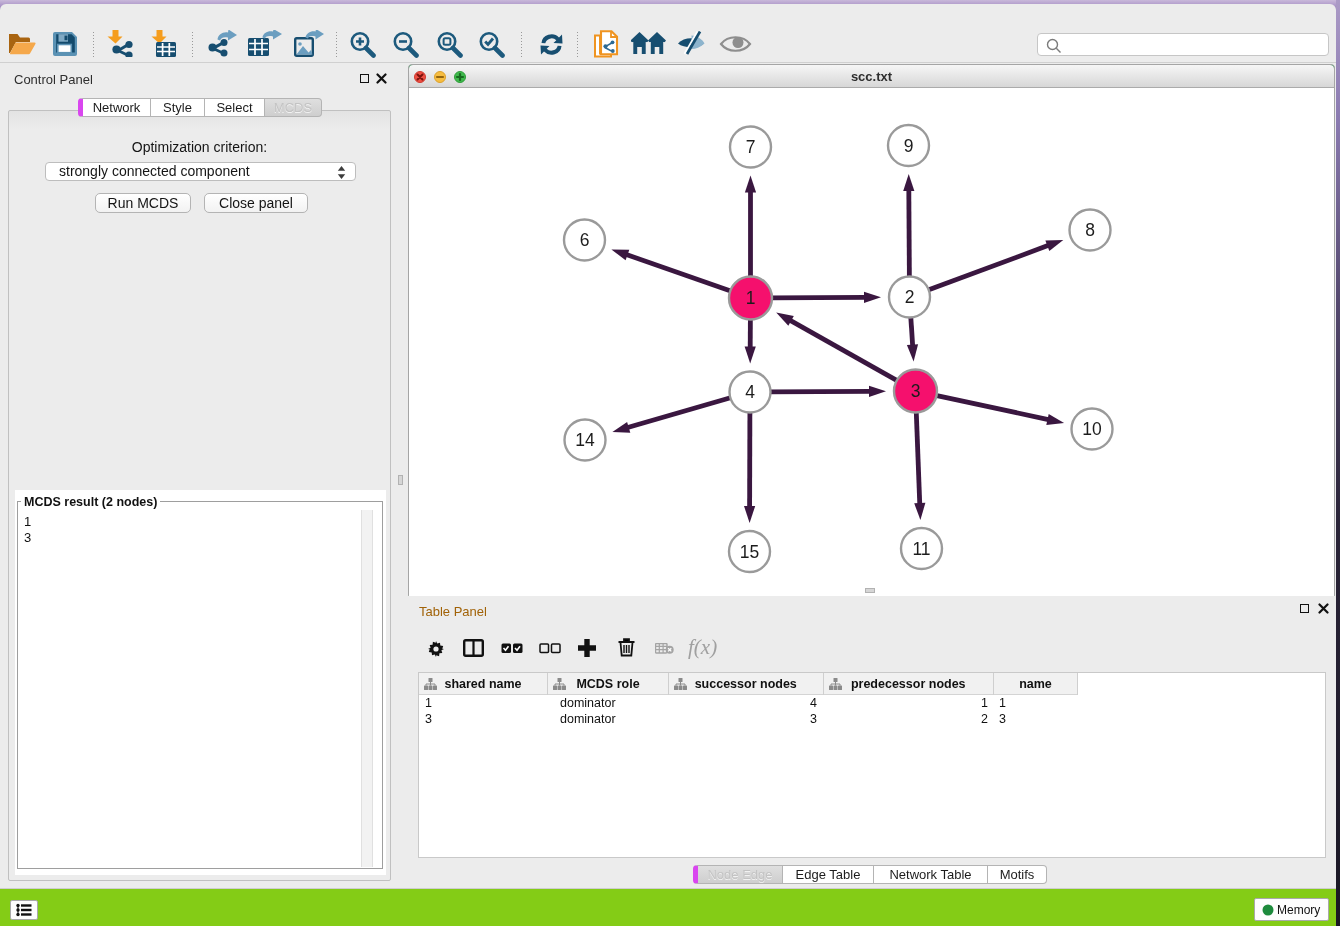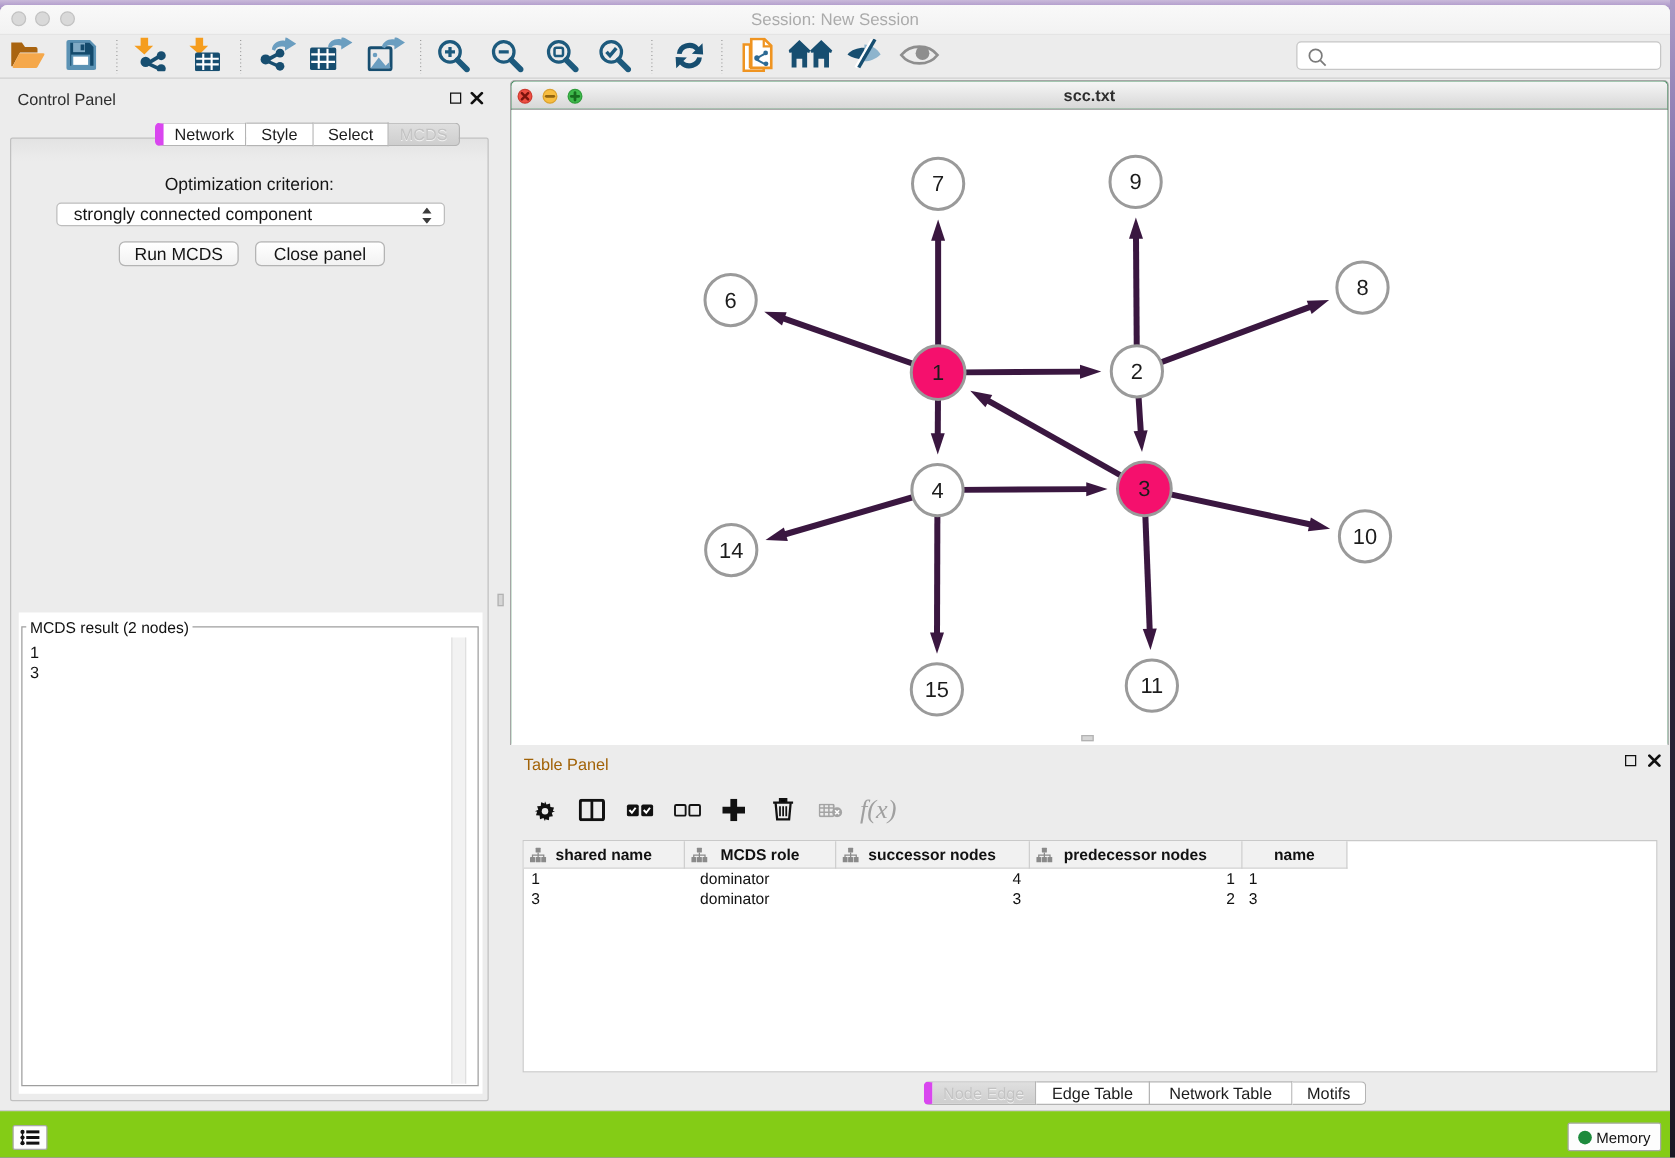--- a/index.html
+++ b/index.html
@@ -27,41 +27,41 @@
   background-size:1px 3px; }
 .ticon { position:absolute; }
 #searchbox { position:absolute; left:1037px; top:5px; width:292px; height:23px;
   background:#fff; border:1px solid #c6c6c6; border-radius:4px; }
 
 #ctrlpanel { position:absolute; left:0; top:60px; width:392px; height:832px; }
 #ctrlhead { position:absolute; left:14px; top:8px; font-size:13px; color:#2e2e2e; }
 .tabbar { position:absolute; display:flex; height:19px; font-size:13px; color:#1c1c1c; z-index:3; }
 .tab { border:1px solid #b4b4b4; border-left:none; background:#fff; text-align:center;
   line-height:17px; }
-.tab.first { border-left:7px solid #d946ef; border-radius:4px 0 0 4px;margin-left:46px; }
+.tab.first { border-left:5px solid #d946ef; border-radius:4px 0 0 4px; }
 .tab.last { border-radius:0 4px 4px 0; }
 .tab.sel { background:linear-gradient(#dfdfdf,#cecece); color:#c3c3c3;
   text-shadow:0 1px 0 #f2f2f2; }
 #ctrlbox { position:absolute; left:8px; top:46px; width:383px; height:771px;
   border:1px solid #c0c0c0; border-radius:2px;
   background:linear-gradient(#e3e3e3 0px, #ececec 18px); }
 #optlabel { position:absolute; left:0; top:28px; width:100%; text-align:center;
   font-size:14px; color:#141414; }
 #dropdown { position:absolute; left:36px; top:51px; width:311px; height:19px;
   background:#fff; border:1px solid #bdbdbd; border-radius:4px;
   font-size:14px; color:#141414; line-height:17px; padding-left:13px; }
 .btn { position:absolute; top:82px; height:20px; background:linear-gradient(#ffffff,#f2f2f2);
   border:1px solid #b4b4b4; border-radius:5px; font-size:14px; color:#141414;
   text-align:center; line-height:18px; }
 #mcdswrap { position:absolute; left:6px; top:379px; width:371px; height:385px;
   background:#fff; }
 #mcdsbox { position:absolute; left:2px; top:11px; width:366px; height:368px;
   border:1px solid #9e9e9e; }
 #mcdstitle { position:absolute; left:3px; top:-7px; background:#fff; padding:0 3px;
-  font-size:12.5px; color:#111; }
+  font-size:12.5px; color:#111;font-weight:bold; }
 #mcdswhite { position:absolute; left:1px; top:8px; width:362px; height:357px; background:#fff;
   font-size:13px; color:#111; line-height:16px; padding:4px 0 0 5px; }
 #mcdsscroll { position:absolute; right:9px; top:8px; width:12px; height:357px;
   background:#f2f2f2; border-left:1px solid #e0e0e0; border-right:1px solid #e0e0e0; }
 
 #netframe { position:absolute; left:408px; top:60px; width:927px; height:532px;
   border:1px solid #a5a5a5; border-radius:4px 4px 0 0; background:#15803d; }
 #nettitle { position:absolute; left:0; top:0; width:100%; height:23px;
   background:linear-gradient(#f6f6f6,#d7d7d7); border-bottom:1px solid #ababab;
   border-radius:4px 4px 0 0; }
@@ -88,26 +88,20 @@
 #listbtn { position:absolute; left:10px; top:11px; width:28px; height:20px;
   background:#fdfdfd; border:1px solid #a9a9a9; border-radius:2px; }
 #membtn { position:absolute; left:1254px; top:9px; width:75px; height:23px;
   background:#fdfdfd; border:1px solid #a9a9a9; border-radius:2px;
   font-size:12px; color:#111; }
 </style>
 </head>
 <body>
 <div id="deskstrip"></div>
 <div id="win">
-<div id="titlebar">
-  <div class="tl" style="left:9px"></div>
-  <div class="tl" style="left:28px"></div>
-  <div class="tl" style="left:48px"></div>
-  <div id="title">Session: New Session</div>
-</div>
 <div id="toolbar">
 
   <svg class="ticon" style="left:8px;top:5px" width="28" height="22" viewBox="0 0 28 22">
     <path fill="#a96410" d="M1,1 h8.5 l2.5,3.5 h8.5 a1.5,1.5 0 0 1 1.5,1.5 V9 H8 L2,20 H1 Z"></path>
     <path fill="#f5a84b" d="M7.5,9.5 h19 a1,1 0 0 1 0.9,1.4 L22,20.5 a1.5,1.5 0 0 1 -1.3,0.8 H2.8 a0.8,0.8 0 0 1 -0.7,-1.1 Z"></path>
   </svg>
 
   <svg class="ticon" style="left:53px;top:4px" width="24" height="24" viewBox="0 0 24 24">
     <path fill="#5b92b4" d="M2,0 h17 l5,5 v17 a2,2 0 0 1 -2,2 H2 a2,2 0 0 1 -2,-2 V2 a2,2 0 0 1 2,-2 Z"></path>
     <path fill="#134a6c" d="M3.2,2.2 h15.4 l3.2,3.4 v15 H3.2 Z"></path>

